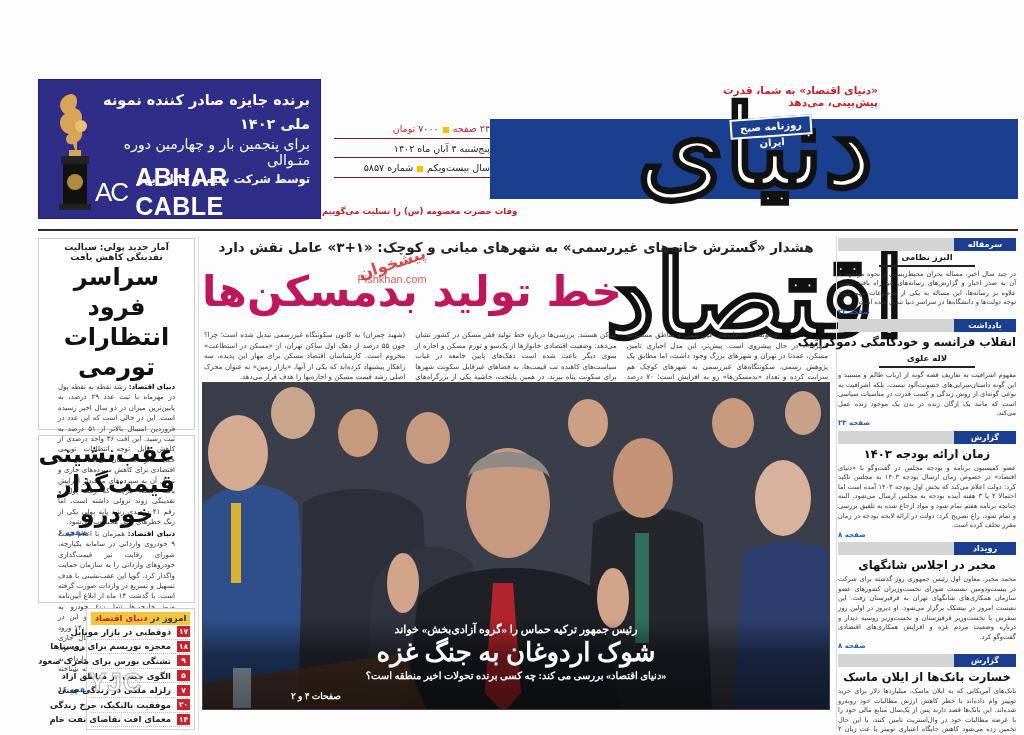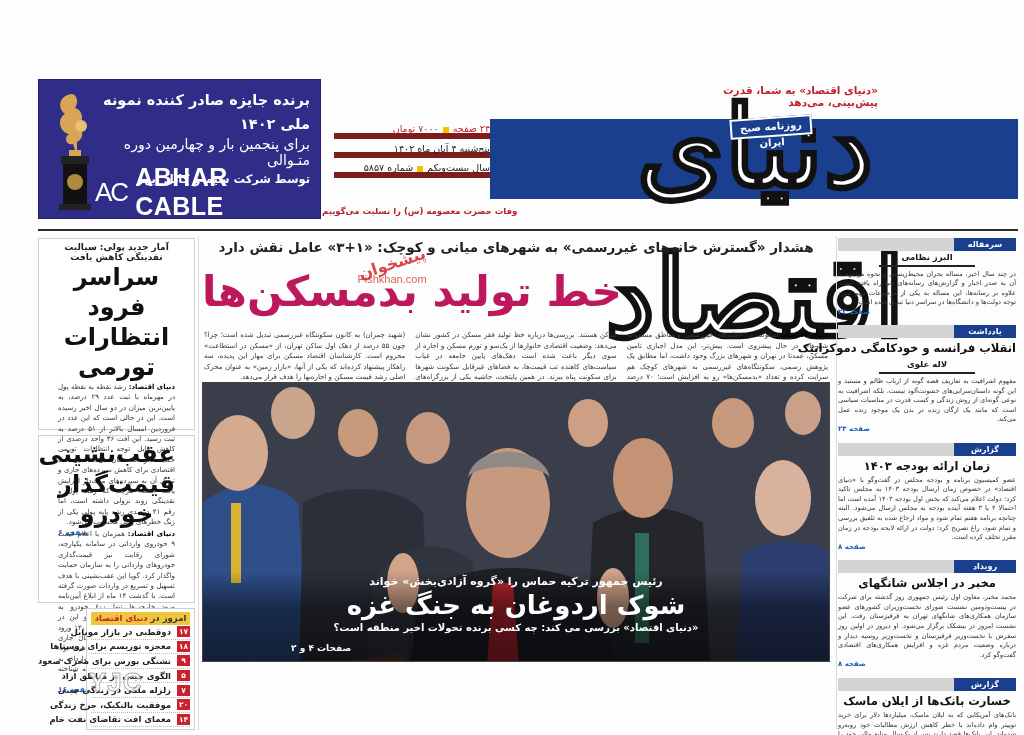--- a/index.html
+++ b/index.html
@@ -22,21 +22,21 @@
     position: absolute; left: 56px; right: 8px; bottom: 10px; height: 32px;
     font-family: "Liberation Sans", sans-serif; font-weight: bold; font-size: 25px; letter-spacing: 0.5px;
     display: flex; align-items: center; gap: 8px; justify-content: center;
   }
   .ad-brand .ac { font-weight: normal; font-size: 26px; letter-spacing: -2px; }
 
   .info-box {
     position: absolute; left: 334px; top: 119px; width: 156px; height: 78px;
     direction: rtl; font-size: 9.5px; color: #222;
   }
-  .info-row { height: 19.5px; line-height: 19px; border-bottom: 6px solid #7f1d1d; text-align: right; white-space: nowrap; }
+  .info-row { height: 19.5px; line-height: 19px; border-bottom: 1px solid #7f1d1d; text-align: right; white-space: nowrap; }
   .info-row .hl { color: #c8232c; }
   .info-row .sep { display: inline-block; width: 6px; height: 6px; background: #f2c200; margin: 0 4px; vertical-align: middle; }
   .condolence {
     position: absolute; left: 322px; top: 206px; width: 200px; direction: rtl; text-align: left;
     font-size: 8.5px; color: #b8202a; font-weight: bold;
   }
 
   .blue-band {
     position: absolute; left: 490px; top: 119px; width: 528px; height: 80px; background: #1b3f8f;
   }
@@ -90,35 +90,36 @@
     position: absolute; left: 135px; top: 18px; width: 110px; text-align: center; pointer-events: none;
   }
   .watermark-pk .fa { color: rgba(210,40,40,0.85); font-size: 16px; font-weight: bold; direction: rtl; display: block; transform: rotate(-18deg); }
   .watermark-pk .en { color: rgba(210,40,40,0.75); font-family: "Liberation Sans", sans-serif; font-size: 11px; display: block; }
 
   .text-cols { display: flex; direction: rtl; gap: 10px; height: 52px; padding: 0 2px; }
   .text-cols .col { flex: 1; font-size: 7px; line-height: 10.6px; text-align: justify; color: #333; overflow: hidden; }
   .text-cols .col b { color: #000; }
 
   .photo {
-    position: relative; width: 628px; height: 280px; border: 1px solid #444; overflow: hidden;
+    position: relative; width: 628px; height: 328px; border: 1px solid #444; overflow: hidden;
     background: linear-gradient(180deg, #2d3340 0%, #3c3f4a 45%, #2a2a30 100%);
+    font-family: Liberation Serif, serif;
   }
   .photo svg { position: absolute; left: 0; top: 0; }
   .photo-overlay { position: absolute; left: 0; right: 0; bottom: 0; height: 90px; direction: rtl; text-align: center; color: #fff;
     background: linear-gradient(180deg, rgba(0,0,0,0) 0%, rgba(0,0,0,0.45) 40%, rgba(0,0,0,0.6) 100%);
   }
   .photo-kicker { font-size: 11px; font-weight: bold; margin-top: 4px; }
   .photo-head { font-size: 26px; font-weight: bold; line-height: 34px; }
   .photo-sub { font-size: 10px; font-weight: bold; }
   .photo-pages { position: absolute; left: 88px; bottom: 8px; font-size: 9px; color: #fff; font-weight: bold; direction: rtl; }
 
   
   .right-col { position: absolute; left: 838px; top: 238px; width: 178px; height: 492px; direction: rtl; }
-  .sec { margin-bottom: 8px; }
+  .sec { margin-bottom: 2px; }
   .sec-bar { display: flex; height: 13px; }
   .sec-label { background: #1b3f8f; color: #fff; font-size: 8px; font-weight: bold; width: 62px; text-align: center; line-height: 13px; }
   .sec-fill { flex: 1; background: #d4d4d4; }
   .sec-title { font-size: 11.5px; font-weight: bold; text-align: center; line-height: 20px; color: #111; white-space: nowrap; }
   .sec-author { font-size: 8.5px; font-weight: bold; text-align: center; line-height: 12px; }
   .sec-rule { width: 96px; height: 1.5px; background: #222; margin: 2px auto 3px; }
   .sec-body { font-size: 6.6px; line-height: 9.6px; text-align: justify; color: #333; }
   .sec-body .page-ref { font-size: 7px; }
 
   .side-rule { position: absolute; left: 836px; top: 236px; width: 1px; height: 494px; background: #dcdcdc; }

